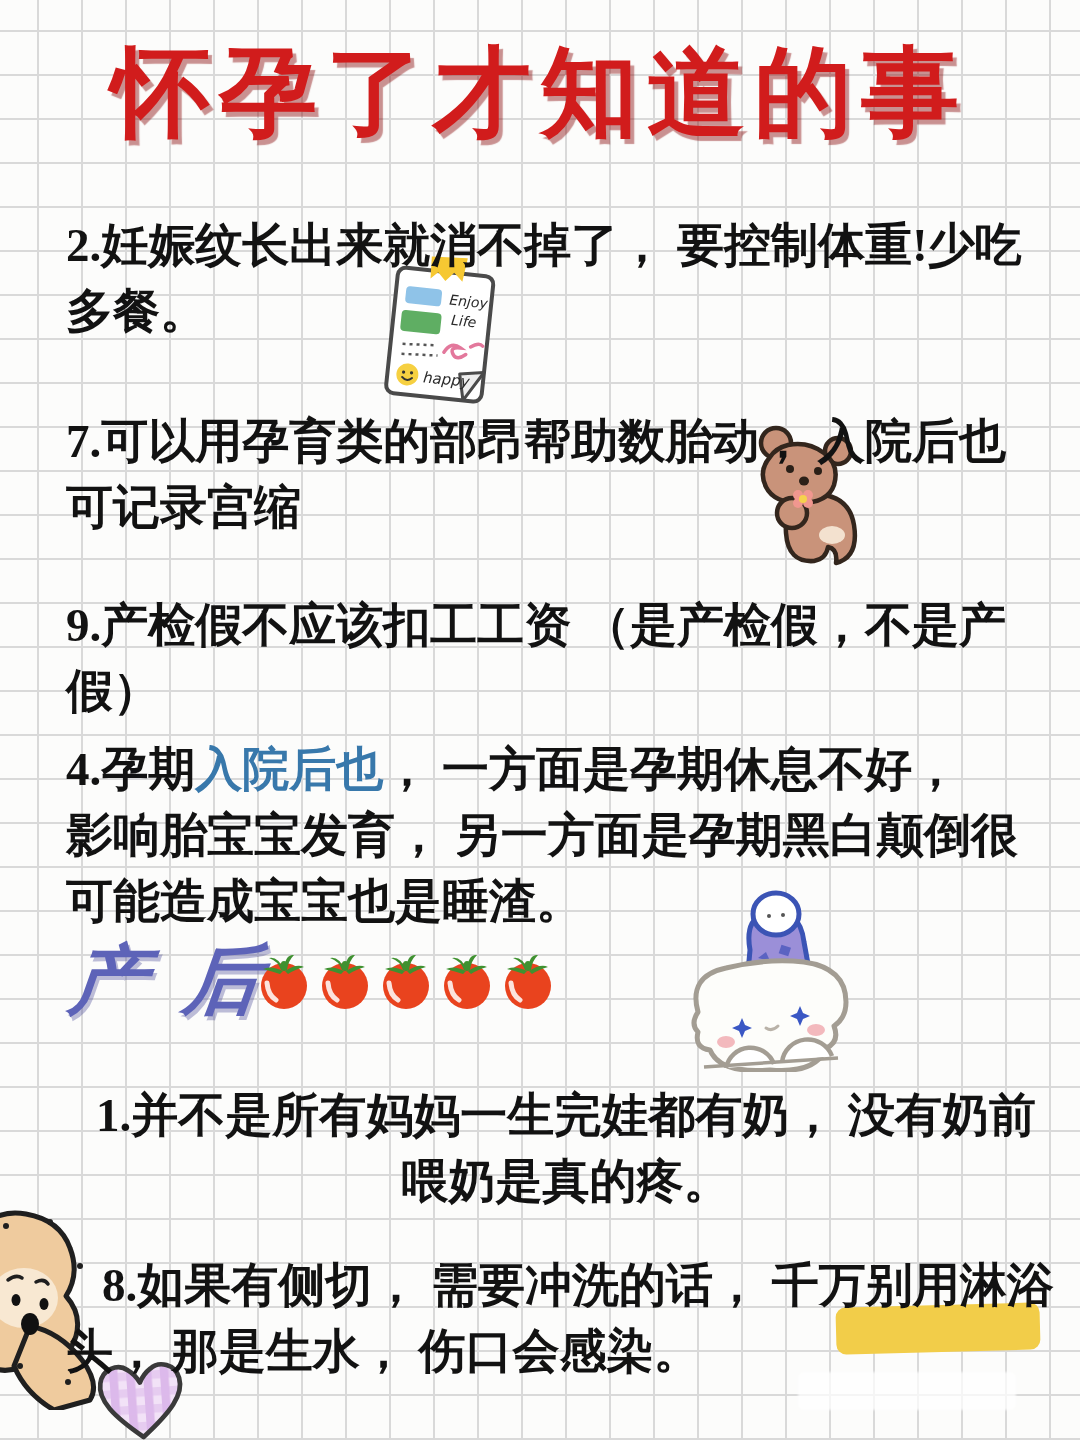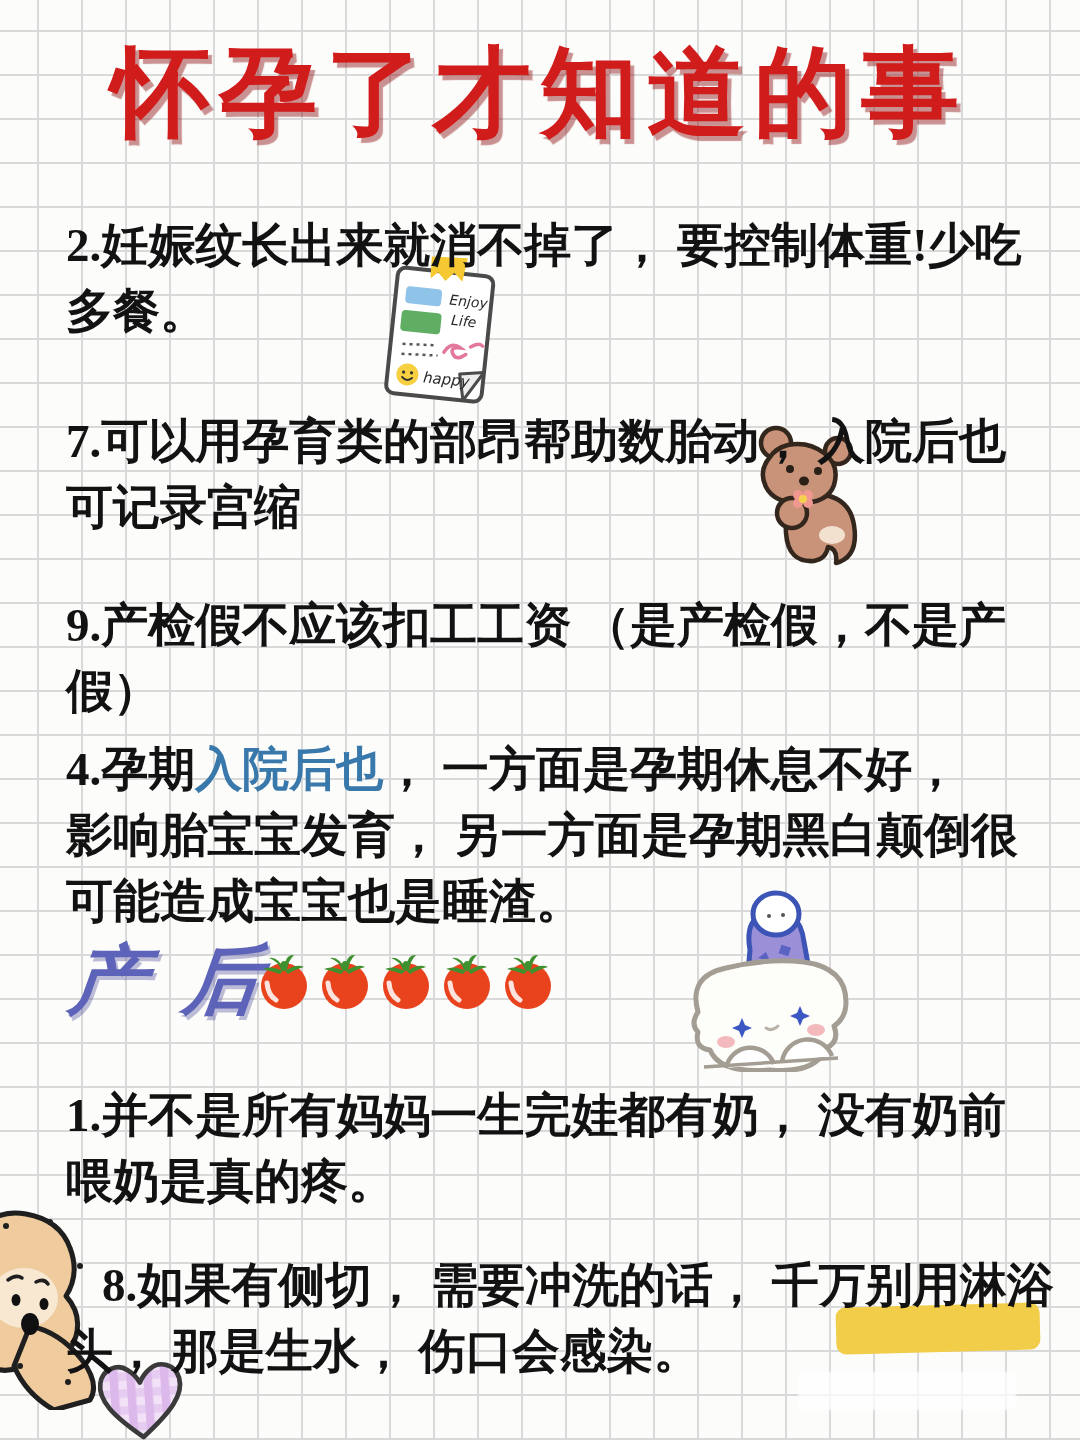--- a/index.html
+++ b/index.html
@@ -122,21 +122,21 @@
         <g fill="#3f9130">
           <path d="M32 22 Q26 8 17 10 Q26 13 29 22 Z"></path>
           <path d="M32 22 Q33 6 42 7 Q36 13 35 22 Z"></path>
           <path d="M31 23 Q19 17 11 21 Q22 24 28 26 Z"></path>
           <path d="M33 23 Q45 15 52 19 Q42 22 36 26 Z"></path>
           <rect x="29" y="13" width="6" height="10" rx="3"></rect>
         </g>
       </svg>
   </div>
 
-  <div class="item" style="top:1082px;">1.并不是所有妈妈一生完娃都有奶， 没有奶前
+  <div class="item" style="top:1082px;text-align:center;">1.并不是所有妈妈一生完娃都有奶， 没有奶前
 喂奶是真的疼。</div>
   <div class="item indent-first" style="top:1252px;">8.如果有侧切， 需要冲洗的话， 千万别用淋浴
 头， 那是生水， 伤口会感染。</div>
 
   <svg class="sticker note-sticker" width="126" height="152" viewBox="0 0 126 152">
     <rect x="12" y="16" width="96" height="126" rx="8" fill="#ffffff" stroke="#4a4a4a" stroke-width="4"></rect>
     <path d="M108 112 L84 116 L90 142 Z" fill="#ededed" stroke="#4a4a4a" stroke-width="3" stroke-linejoin="round"></path>
     <path d="M44 2 L80 0 L77 24 L68 16 L60 25 L52 17 L45 24 Z" fill="#f6c832"></path>
     <rect x="22" y="34" width="36" height="17" rx="4" fill="#8fc3e8"></rect>
     <rect x="20" y="58" width="40" height="21" rx="4" fill="#5fae63"></rect>

